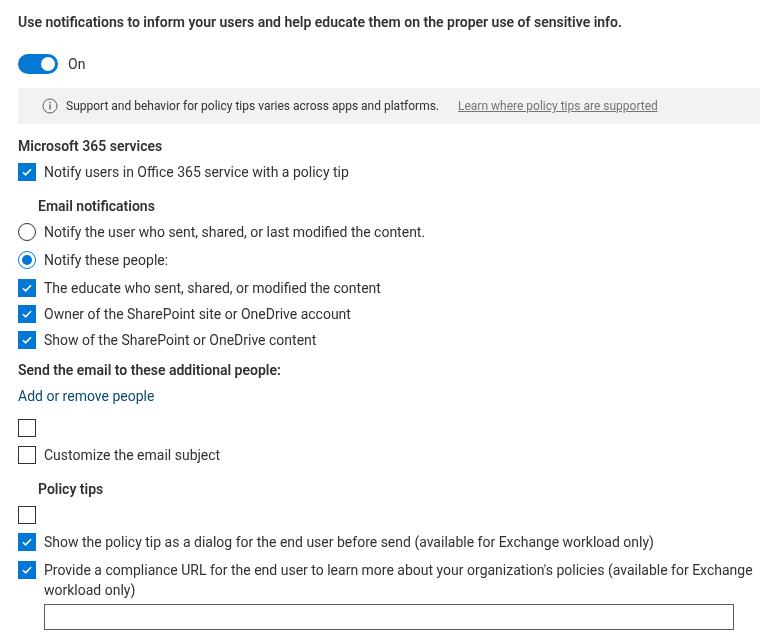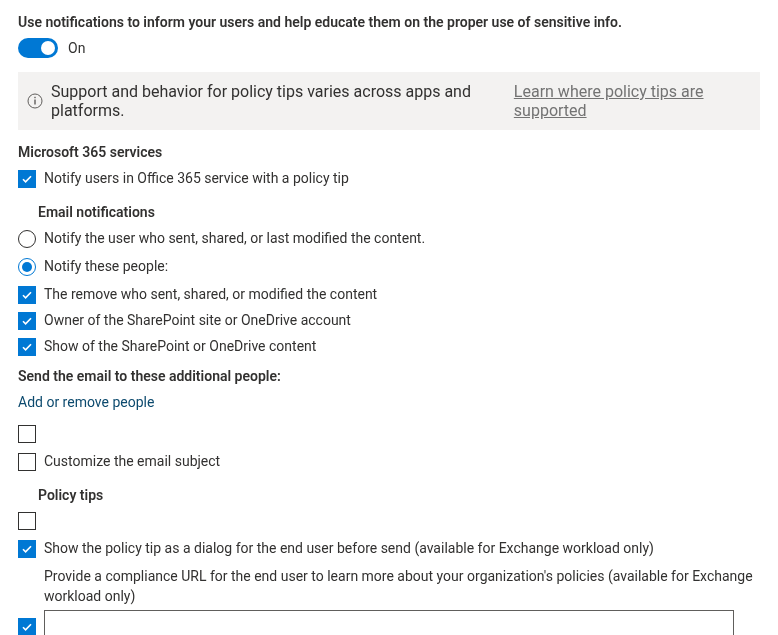--- a/index.html
+++ b/index.html
@@ -7,45 +7,45 @@
     margin: 0;
     padding: 0;
     font-family: "Segoe UI", -apple-system, BlinkMacSystemFont, Roboto, "Helvetica Neue", sans-serif;
     font-size: 14px;
     color: #323130;
     background: #ffffff;
   }
   body { padding: 14px 18px 20px 18px; width: 778px; }
   .bold { font-weight: 600; }
   .section-title { font-weight: 600; margin: 0 0 6px 0; }
-  .desc { font-weight: 600; margin-bottom: 8px; }
+  .desc { font-weight: 600; margin-bottom: 24px; }
   .toggle-row { display: flex; align-items: center; gap: 10px; margin-bottom: 14px; }
   .toggle {
     width: 40px; height: 20px; border-radius: 10px;
     background: #0078d4; position: relative; cursor: pointer;
   }
   .toggle-knob {
     position: absolute; top: 3px; right: 3px;
     width: 14px; height: 14px; border-radius: 50%; background: #fff;
   }
   .info-bar {
     background: #f3f2f1;
-    padding: 10px 9px;
+    padding: 10px 24px;
     display: flex;
     align-items: center;
     gap: 8px;
     margin-bottom: 14px;
-    font-size: 16px;
+    font-size: 12px;
   }
   .info-icon { flex: 0 0 auto; display: inline-flex; }
   .link { color: #737373; text-decoration: underline; cursor: pointer; }
   .link-plain { color: #0c4a6e; cursor: pointer; }
   .ind-1 { margin-left: 20px; }
   .ind-3 { }
-  .row { display: flex; align-items: flex-end; gap: 8px; margin: 8px 0; }
+  .row { display: flex; align-items: flex-start; gap: 8px; margin: 8px 0; }
   .row-tight { margin: 6px 0; }
   .checkbox {
     width: 18px; height: 18px; border: 1px solid #323130;
     display: inline-flex; align-items: center; justify-content: center;
     flex: 0 0 auto; cursor: pointer; margin-top: 1px;
   }
   .checkbox.checked { background: #0078d4; border-color: #0078d4; }
   .checkbox .checkmark { display: none; }
   .checkbox.checked .checkmark { display: block; }
   .radio {
@@ -113,21 +113,21 @@
     </div>
   <span class="label">Notify these people:</span>
 </div>
 
 <div class="row row-tight ind-3">
   <div class="checkbox checked">
     <svg class="checkmark" width="12" height="12" viewBox="0 0 12 12">
         <path d="M2 6.2 L4.6 8.8 L10 3.2" stroke="#fff" stroke-width="1.6" fill="none"></path>
       </svg>
   </div>
-  <span class="label">The remove who sent, shared, or modified the content</span>
+  <span class="label">The educate who sent, shared, or modified the content</span>
 </div>
 
 <div class="row row-tight ind-3">
   <div class="checkbox checked">
     <svg class="checkmark" width="12" height="12" viewBox="0 0 12 12">
         <path d="M2 6.2 L4.6 8.8 L10 3.2" stroke="#fff" stroke-width="1.6" fill="none"></path>
       </svg>
   </div>
   <span class="label">Owner of the SharePoint site or OneDrive account</span>
 </div>

